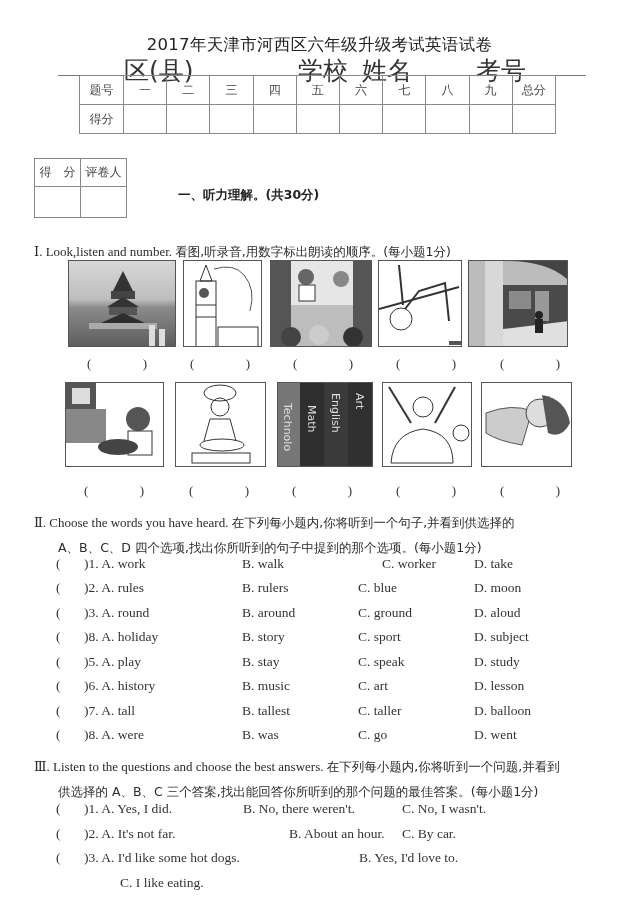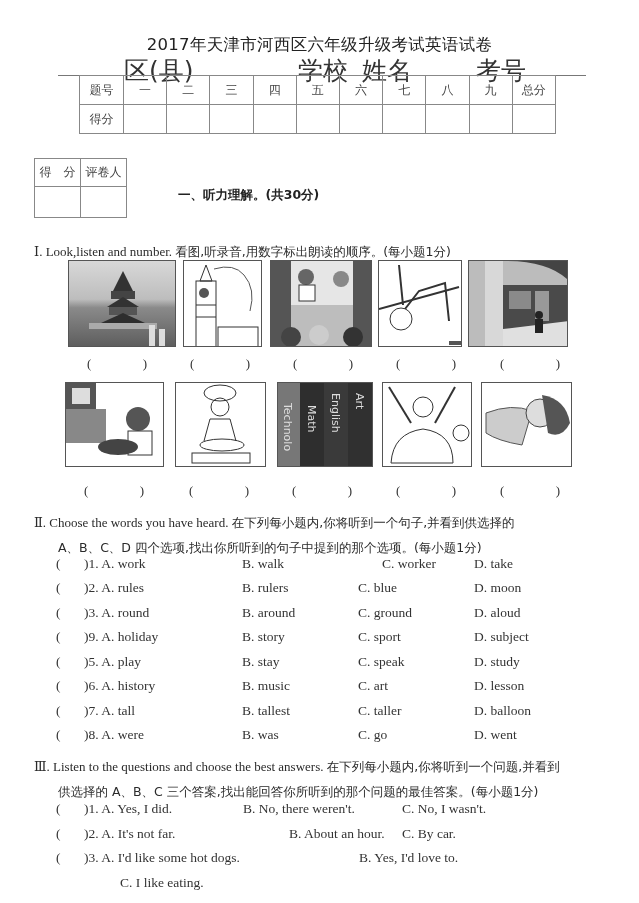--- a/index.html
+++ b/index.html
@@ -266,21 +266,21 @@
   </div>
 <div class="row" style="top:605px;">
     <span style="left:0;">(</span>
     <span style="left:28px;">)3. A. round</span>
     <span style="left:186px;">B. around</span>
     <span style="left:302px;">C. ground</span>
     <span style="left:418px;">D. aloud</span>
   </div>
 <div class="row" style="top:629px;">
     <span style="left:0;">(</span>
-    <span style="left:28px;">)9. A. holiday</span>
+    <span style="left:28px;">)8. A. holiday</span>
     <span style="left:186px;">B. story</span>
     <span style="left:302px;">C. sport</span>
     <span style="left:418px;">D. subject</span>
   </div>
 <div class="row" style="top:654px;">
     <span style="left:0;">(</span>
     <span style="left:28px;">)5. A. play</span>
     <span style="left:186px;">B. stay</span>
     <span style="left:302px;">C. speak</span>
     <span style="left:418px;">D. study</span>

